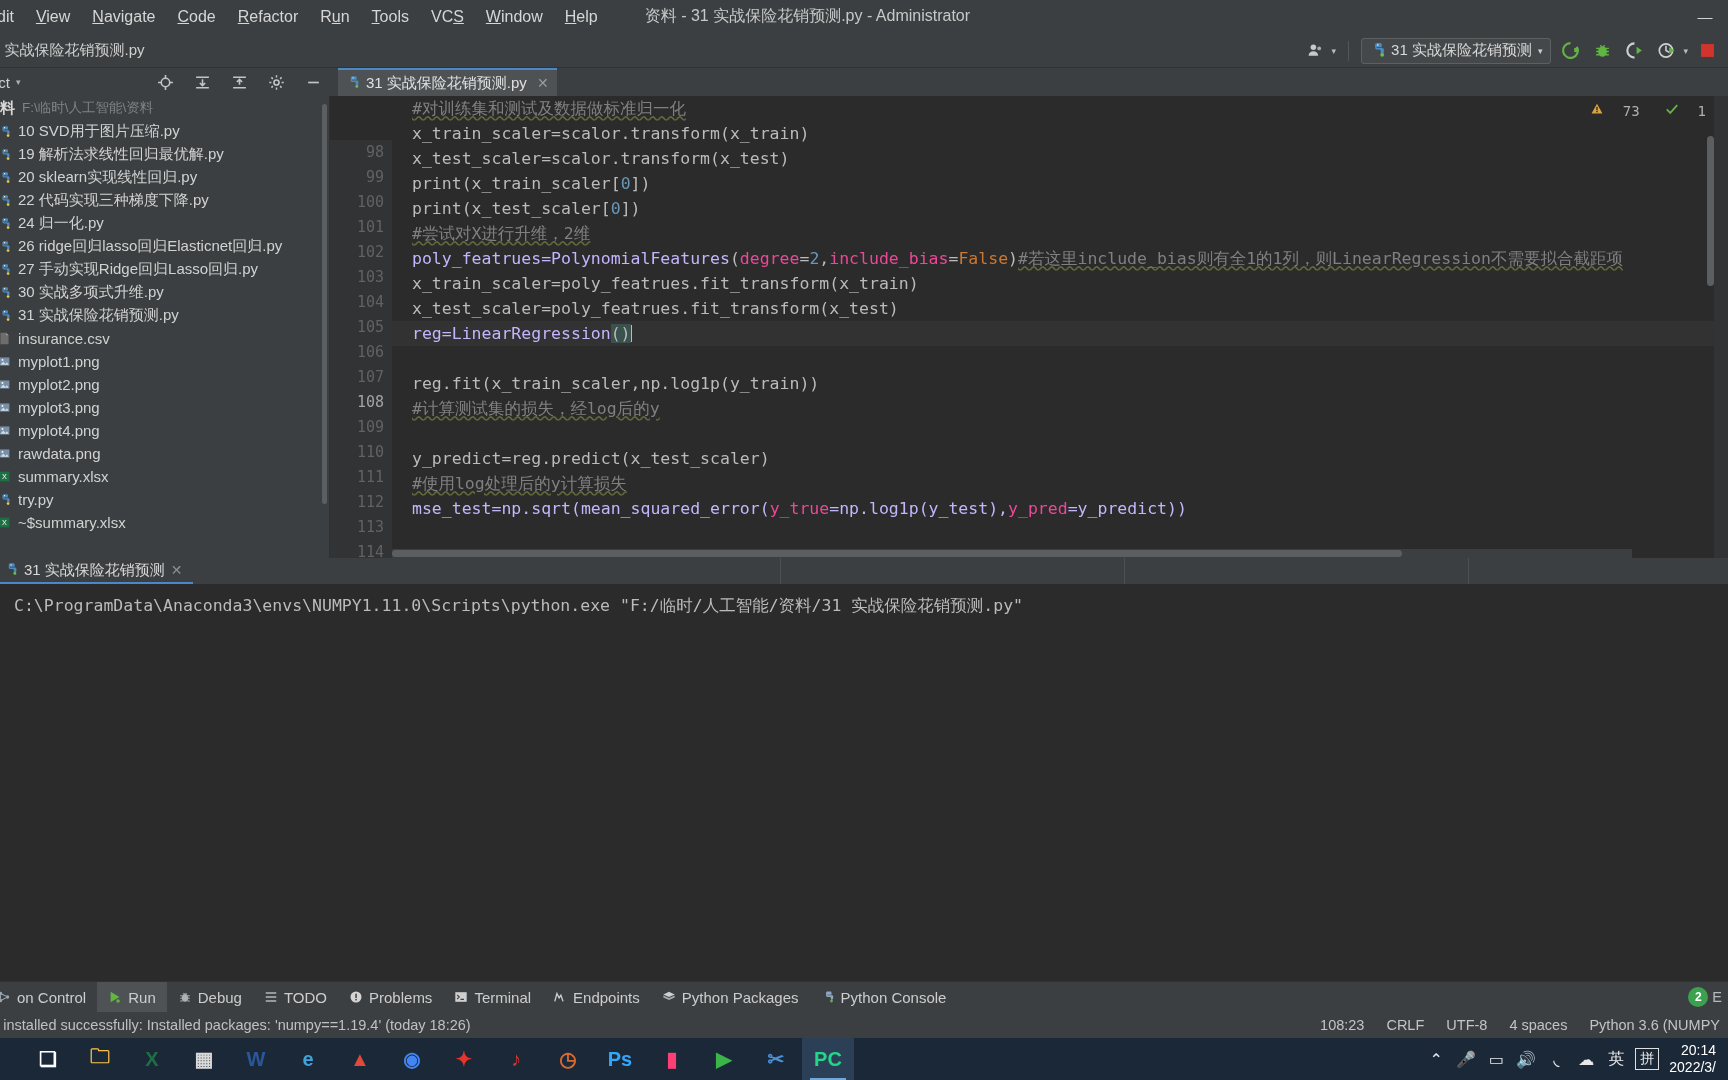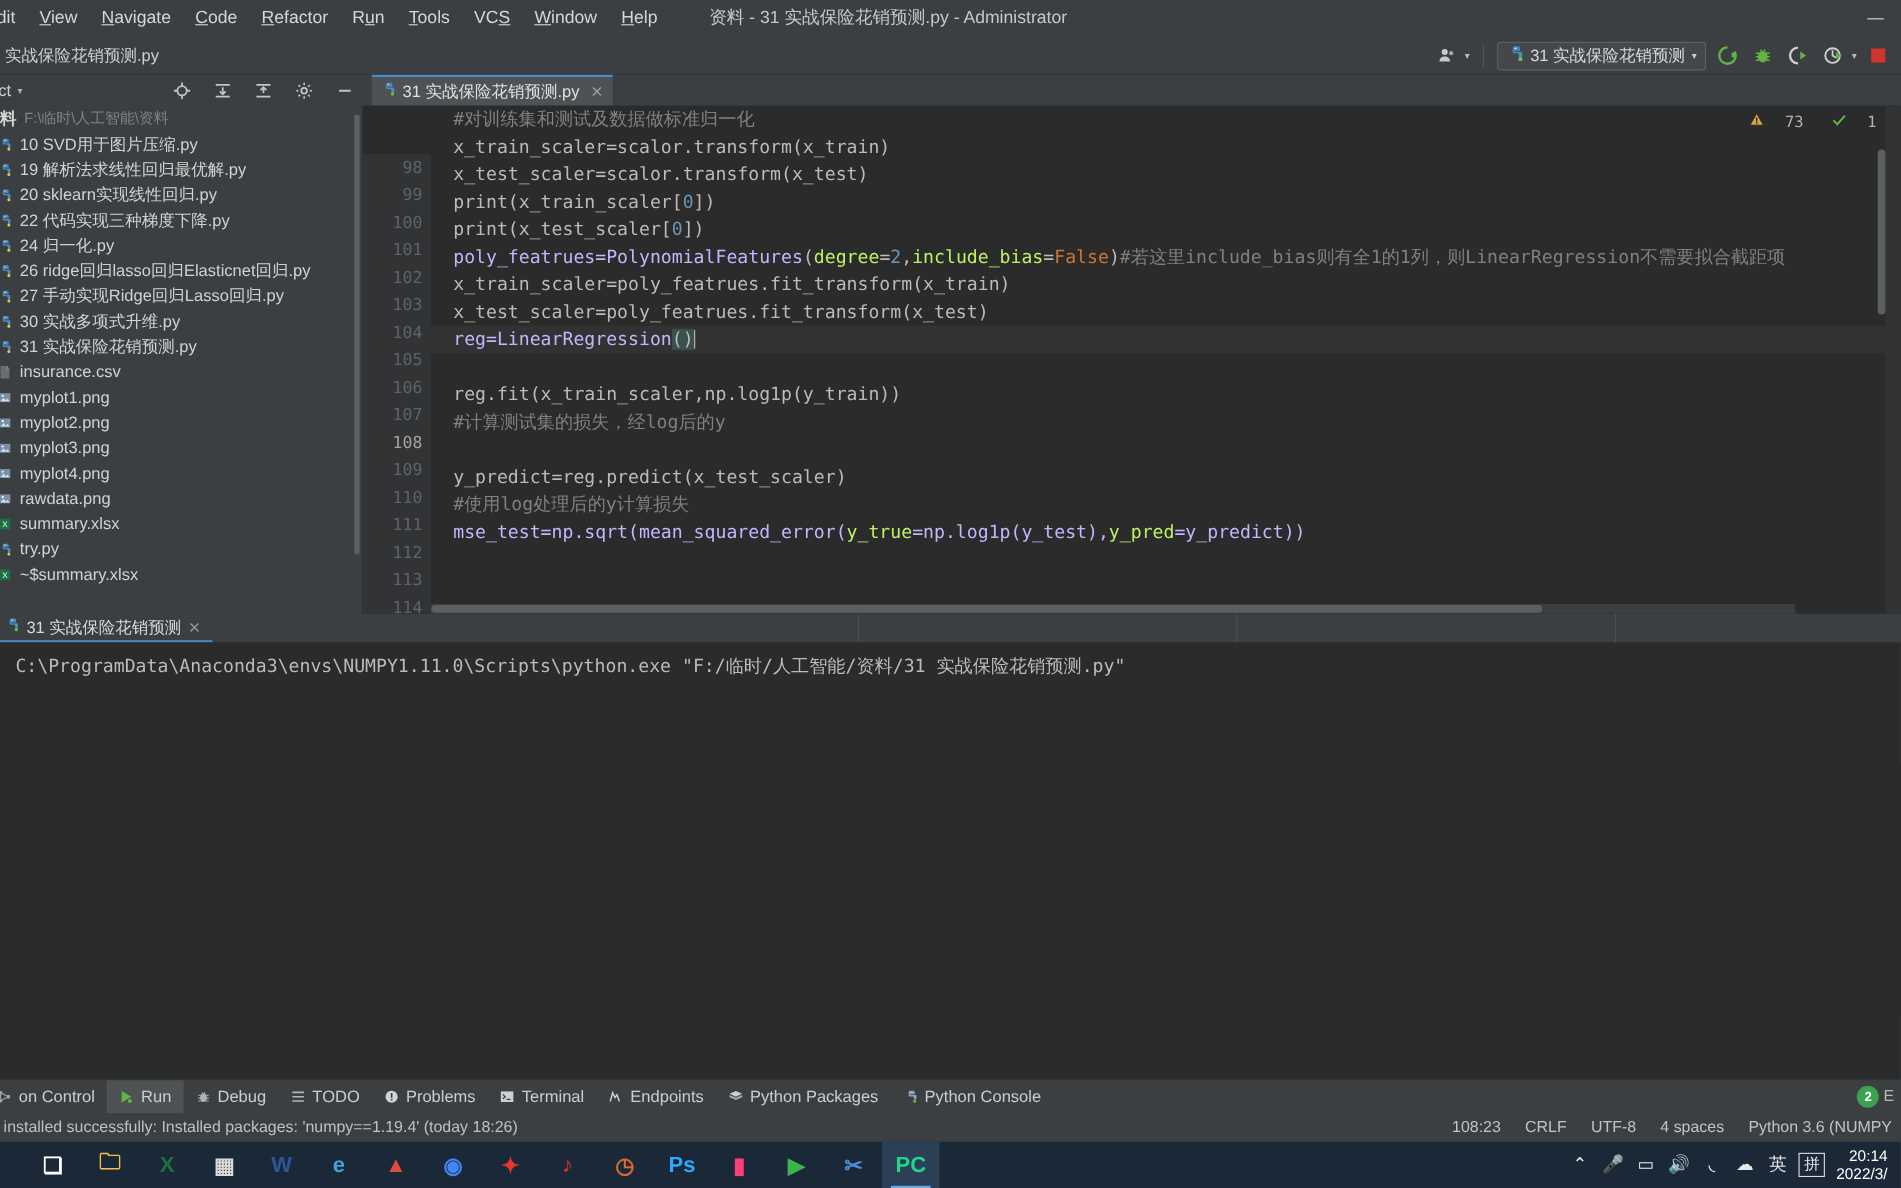--- a/index.html
+++ b/index.html
@@ -94,22 +94,22 @@
   }
   .gutter div { height:25px; line-height:25px; padding-right:8px; }
   .gutter div.cur { color:#a4a3a3; }
   .codearea { position:absolute; left:62px; top:0; right:0; height:462px; }
   .cl { height:25px; line-height:25px; white-space:pre; font-size:16.5px; padding-left:20px; }
   .cl.hl { background:#323232; }
   .warnstripe { position:absolute; right:0; top:0; width:14px; height:462px; background:#313335;}
   .m-kw { color:#cc7832; }
   .m-var { color:#c4b5fd; }
   .m-num { color:#6897bb; }
-  .m-par { color:#bef264; }
-  .m-com { color:#808080; text-decoration-style:wavy; text-decoration-color:#5f6a3a;}
+  .m-par { color:#ec4899; }
+  .m-com { color:#808080; text-decoration:underline; text-decoration-style:wavy; text-decoration-color:#5f6a3a;}
   .m-com2 { color:#808080; }
   .m-cursor { display:inline-block; width:1px; height:17px; background:#bbb; vertical-align:-3px;}
   .brmatch { background:#3b514d; }
   .warnbadge {
     position:absolute; right:22px; top:6px; display:flex; align-items:center;
     gap:19px; font-size:14px; color:#b0b0b0;
   }
   .editor-hscroll { position:absolute; left:62px; bottom:0; width:1240px; height:9px; background:#3c3f41;}
   .editor-hthumb { position:absolute; left:0; top:1px; width:1010px; height:7px; background:#5c5f61; border-radius:4px;}
   .editor-vscroll { position:absolute; right:14px; top:40px; width:7px; height:150px; background:#5c5f61; border-radius:4px;}
@@ -511,20 +511,21 @@
         <div>113</div>
         <div>114</div>
         <div>115</div>
       </div>
     <div class="codearea" id="codearea">
         <div class="cl"><span class="m-com">#对训练集和测试及数据做标准归一化</span></div>
         <div class="cl">x_train_scaler=scalor.transform(x_train)</div>
         <div class="cl">x_test_scaler=scalor.transform(x_test)</div>
         <div class="cl">print(x_train_scaler[<span class="m-num">0</span>])</div>
         <div class="cl">print(x_test_scaler[<span class="m-num">0</span>])</div>
+        <div class="cl"><span class="m-com">#尝试对X进行升维，2维</span></div>
         <div class="cl"><span class="m-var">poly_featrues=PolynomialFeatures</span>(<span class="m-par">degree</span>=<span class="m-num">2</span>,<span class="m-par">include_bias</span>=<span class="m-kw">False</span>)<span class="m-com">#若这里include_bias则有全1的1列，则LinearRegression不需要拟合截距项</span></div>
         <div class="cl">x_train_scaler=poly_featrues.fit_transform(x_train)</div>
         <div class="cl">x_test_scaler=poly_featrues.fit_transform(x_test)</div>
         <div class="cl hl"><span class="m-var">reg=LinearRegression</span><span class="brmatch">()</span><span class="m-cursor"></span></div>
         <div class="cl"></div>
         <div class="cl">reg.fit(x_train_scaler,np.log1p(y_train))</div>
         <div class="cl"><span class="m-com">#计算测试集的损失，经log后的y</span></div>
         <div class="cl"></div>
         <div class="cl">y_predict=reg.predict(x_test_scaler)</div>
         <div class="cl"><span class="m-com">#使用log处理后的y计算损失</span></div>

